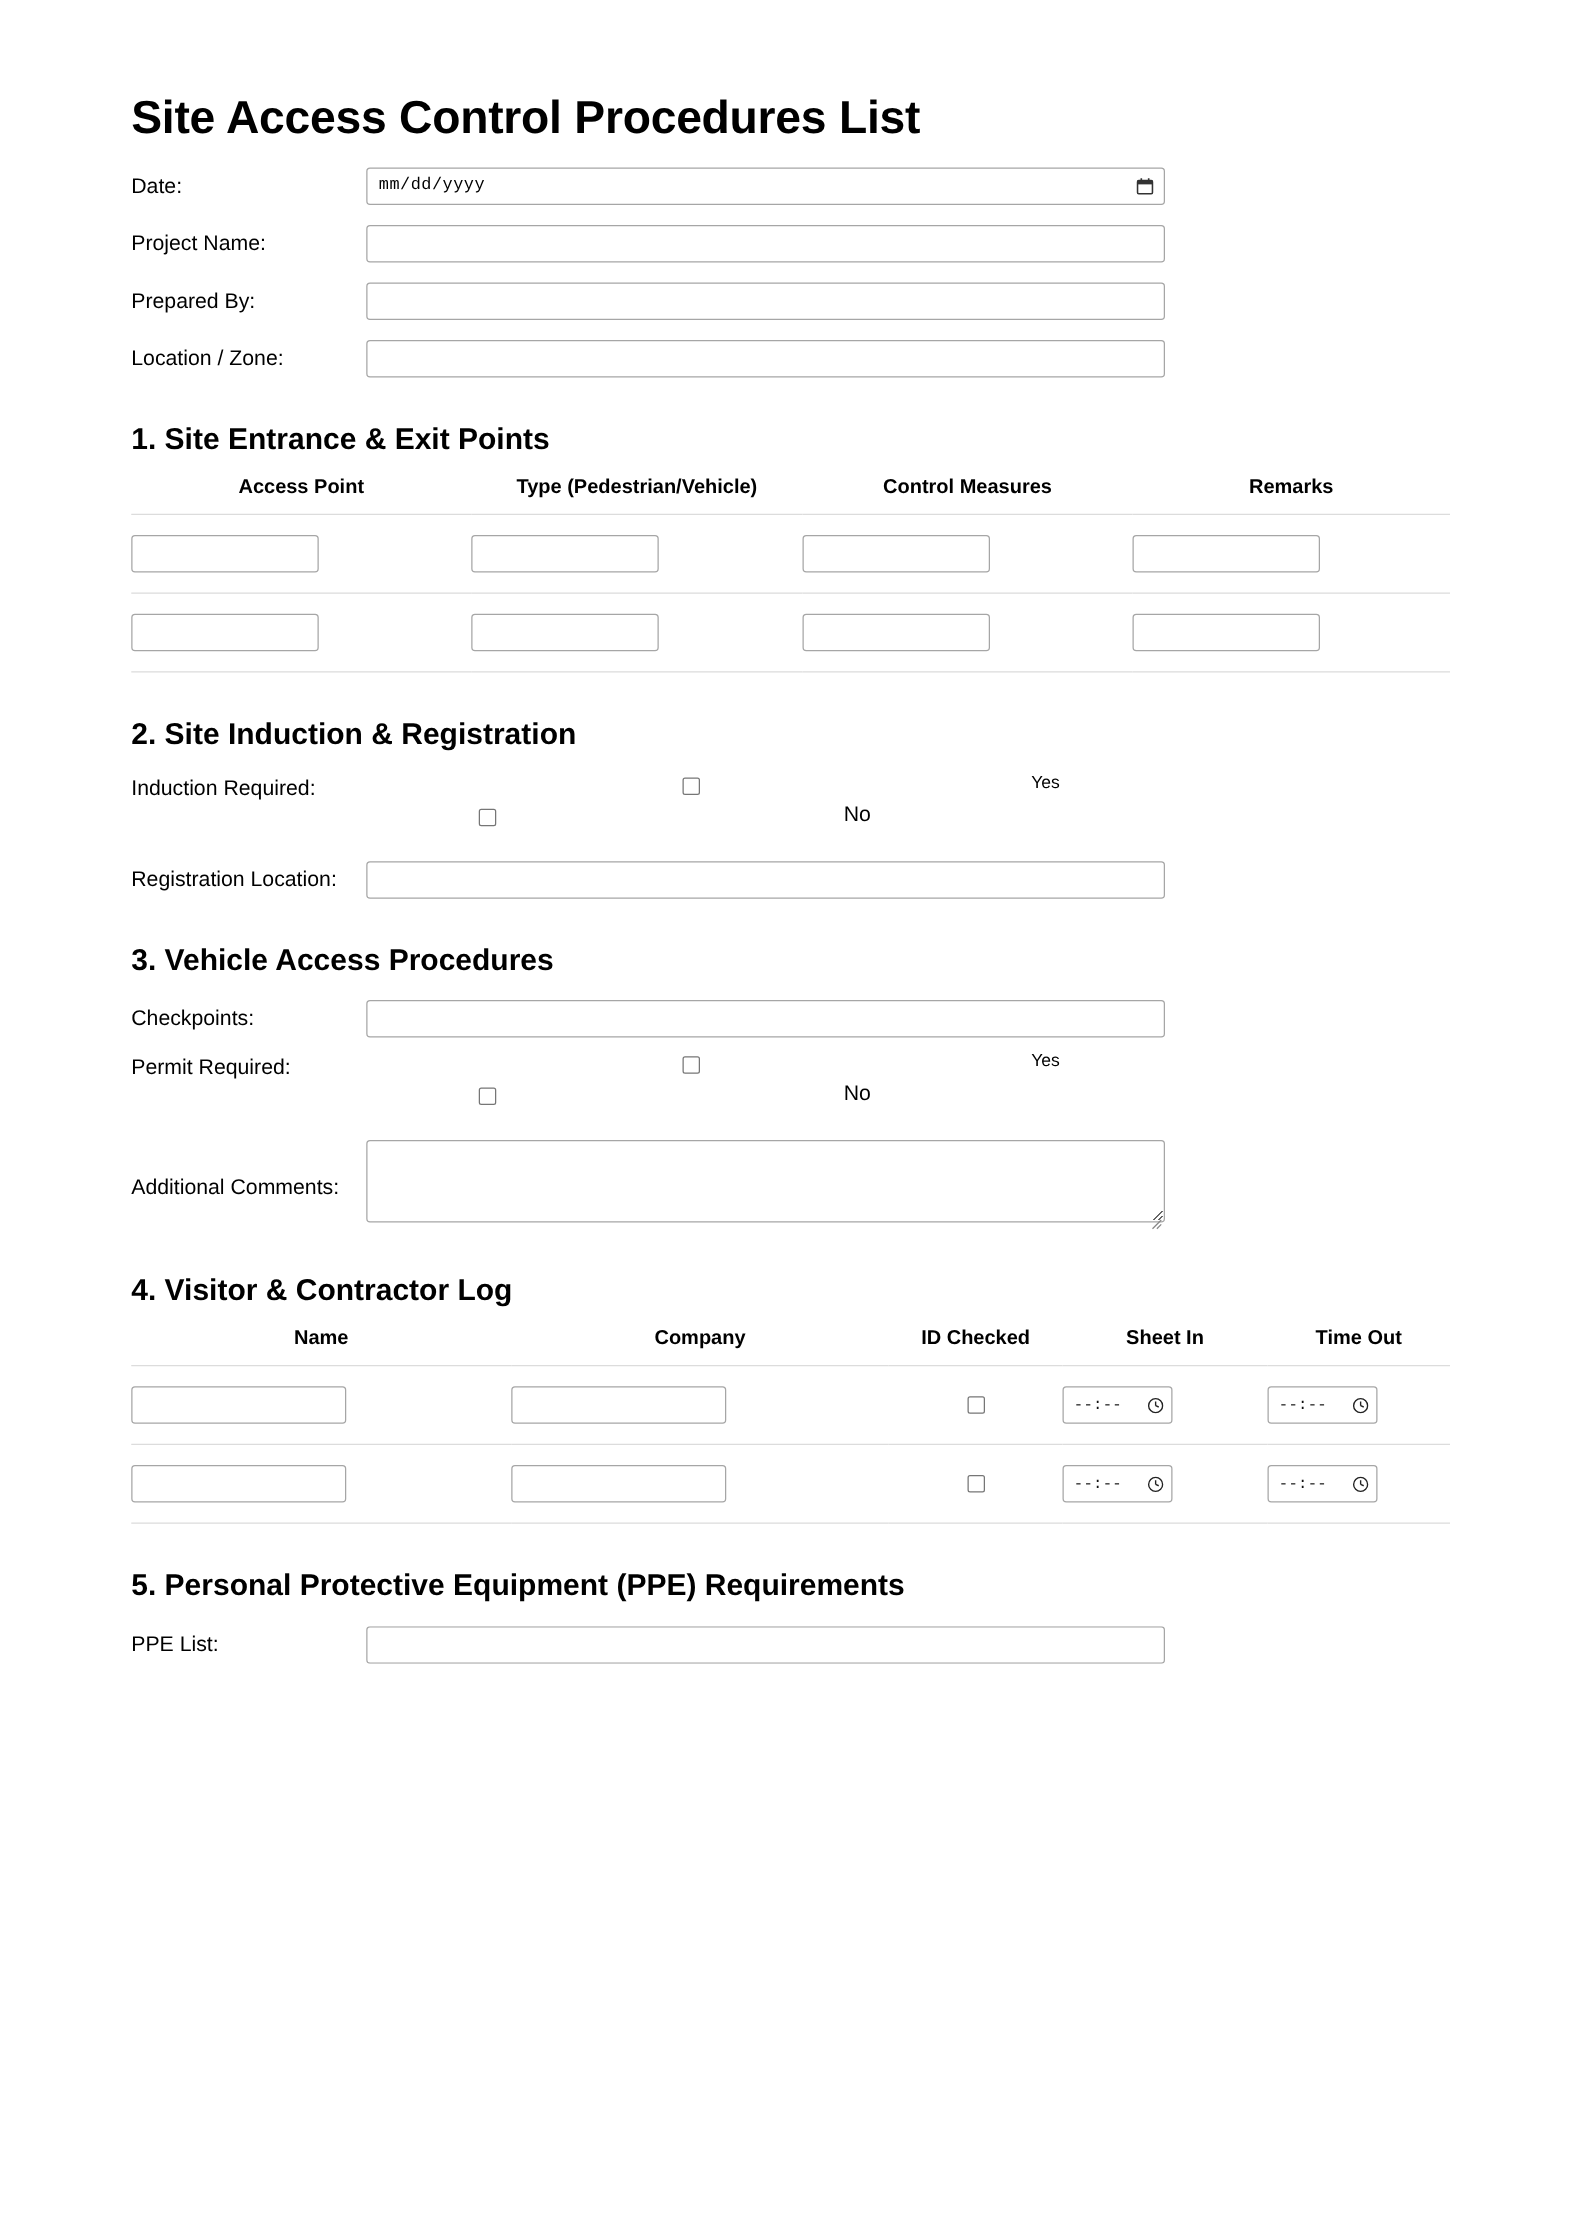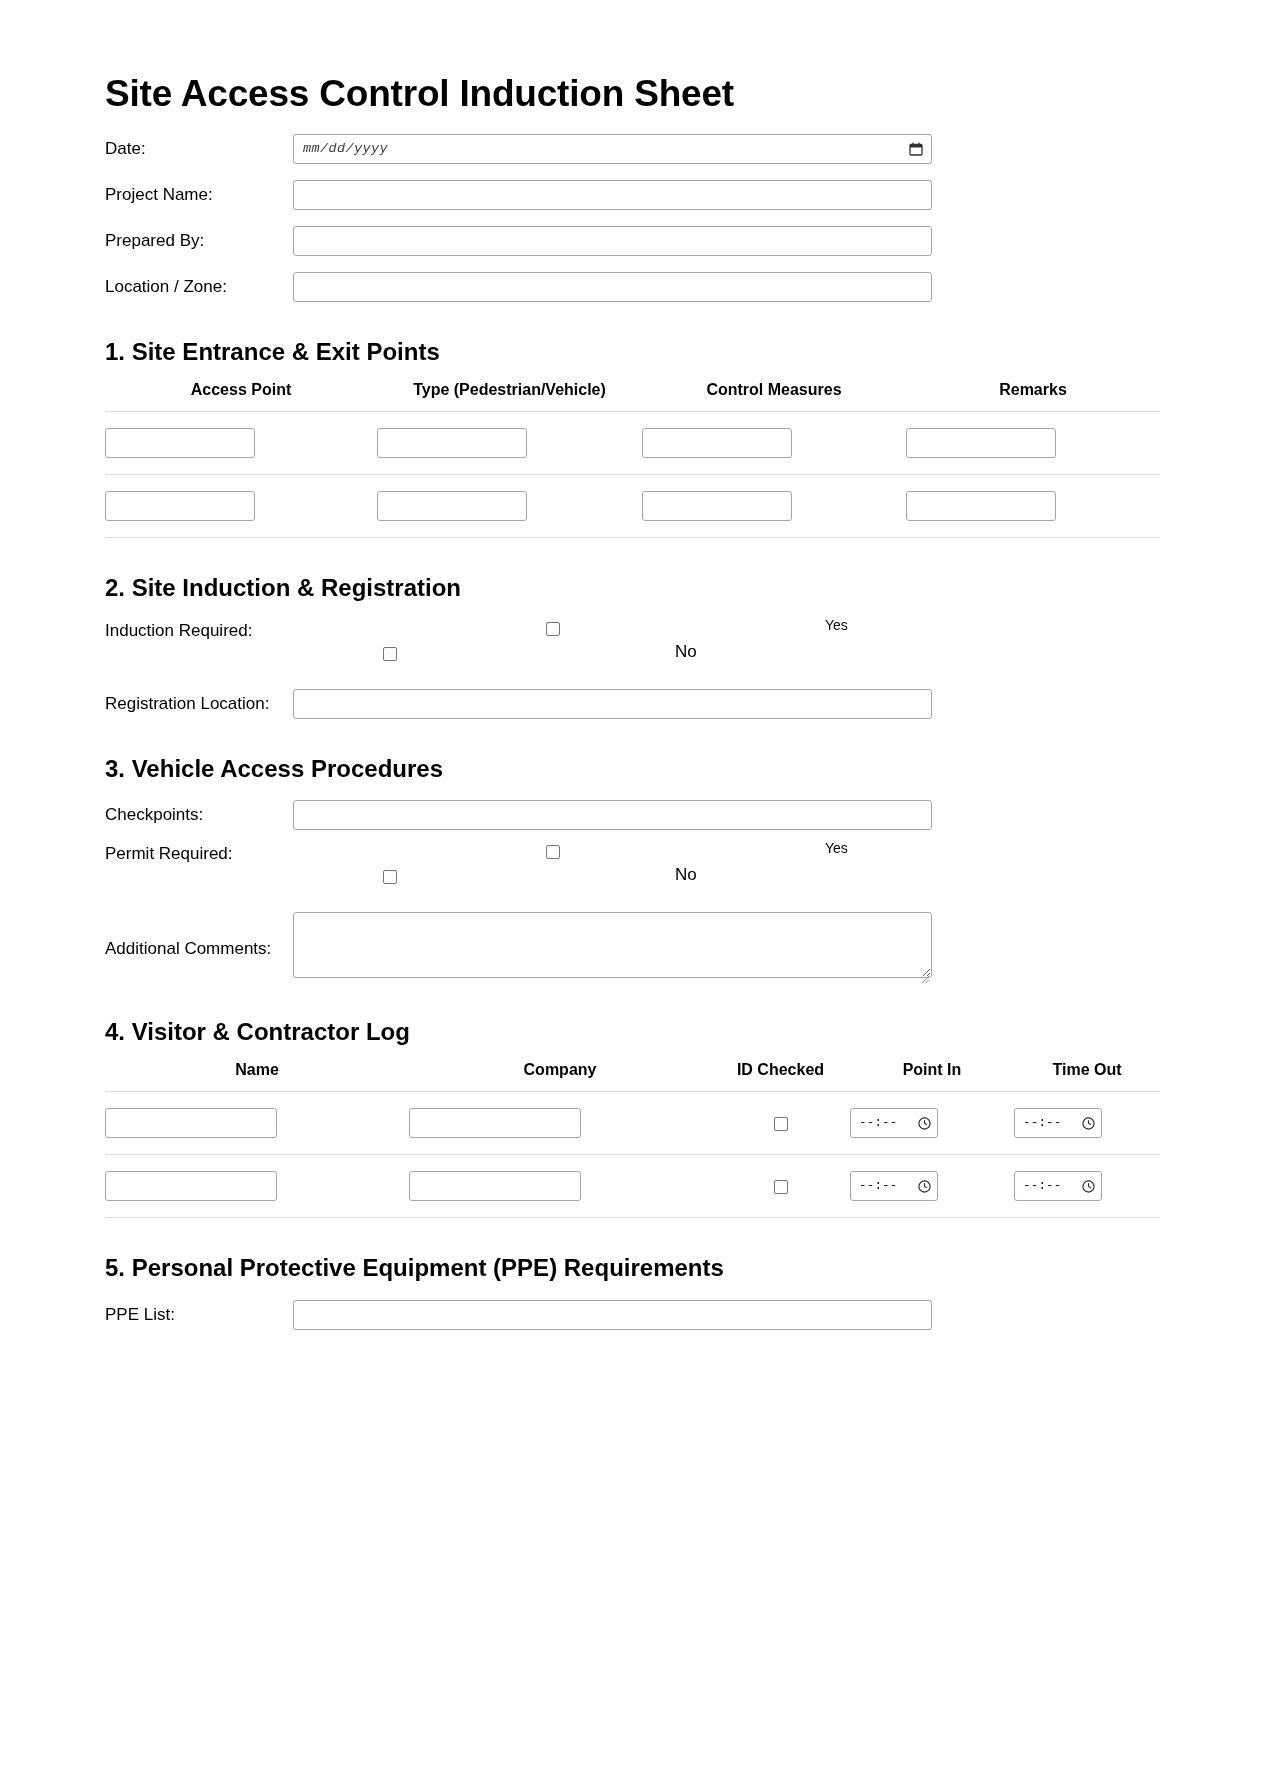--- a/index.html
+++ b/index.html
@@ -96,23 +96,22 @@
     background: #fff;
     display: flex;
     align-items: center;
     box-sizing: border-box;
     padding: 0 8px 0 9px;
   }
   .date-hint {
     font-family: "Liberation Mono", monospace;
     font-size: 13.5px;
     letter-spacing: 0.4px;
-    color: #404040;
+    color: #000000;
     flex: 1 1 auto;
-    font-style: italic;
   }
   .cal-glyph {
     flex: 0 0 auto;
     width: 14px;
     height: 14px;
     position: relative;
   }
   .cal-glyph svg { display: block; }
 
   
@@ -265,21 +264,21 @@
   .last-field-clip {
     overflow: hidden;
   }
 </style>
 </head>
 <body>
 
 <div class="page">
   <div class="content">
 
-    <h1 class="doc-title">Site Access Control Induction Sheet</h1>
+    <h1 class="doc-title">Site Access Control Procedures List</h1>
 
     <div>
 
       <div class="field-row">
         <div class="field-label">Date:</div>
         <div class="field-control">
           <div class="date-wrap">
             <div class="date-face">
               <span class="date-hint">mm/dd/yyyy</span>
               <span class="cal-glyph">
@@ -428,21 +427,21 @@
           <col class="c4-b">
           <col class="c4-c">
           <col class="c4-d">
           <col class="c4-e">
       </colgroup>
       <thead>
         <tr>
           <th>Name</th>
           <th>Company</th>
           <th>ID Checked</th>
-          <th>Point In</th>
+          <th>Sheet In</th>
           <th>Time Out</th>
         </tr>
       </thead>
       <tbody>
         <tr>
           <td>
             <input class="cell-input-narrow" type="text" value="" style="">
           </td>
           <td>
             <input class="cell-input-narrow" type="text" value="" style="">

